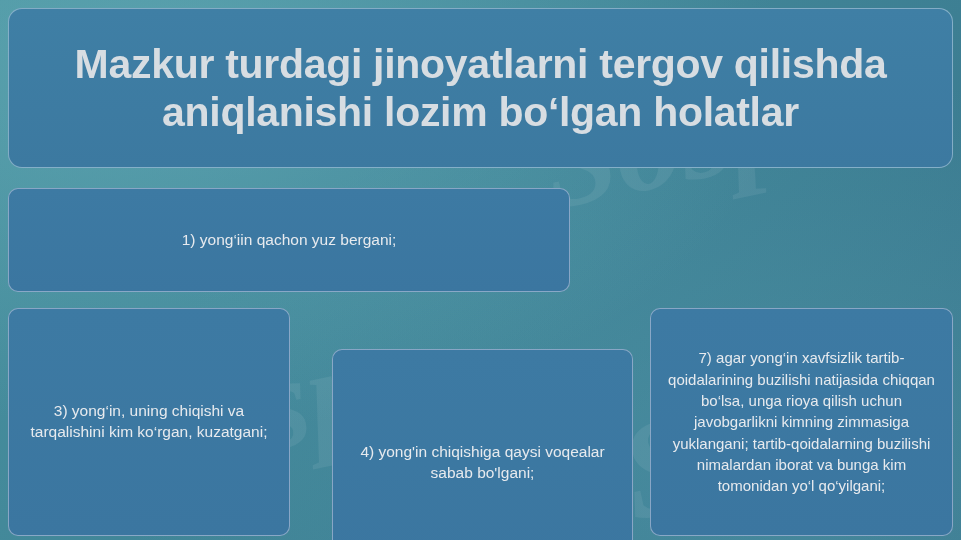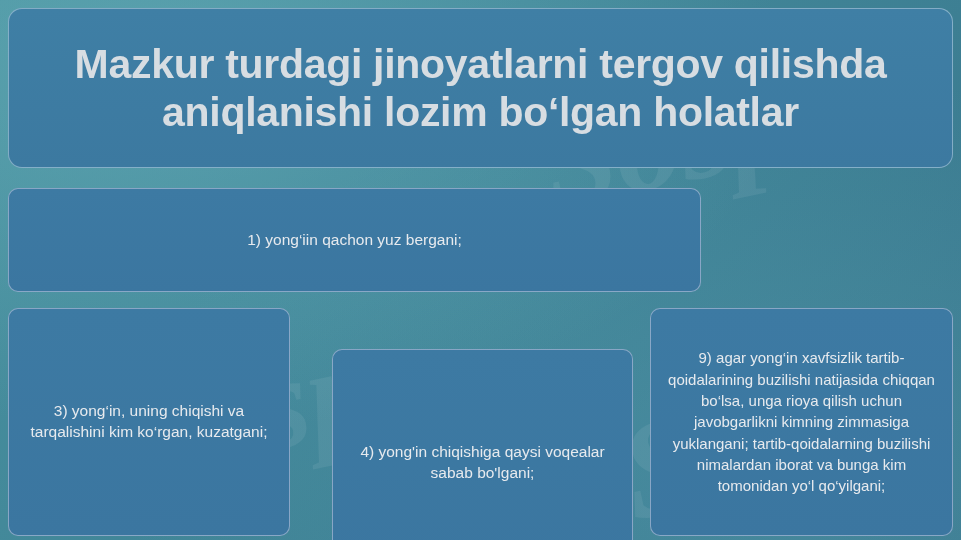--- a/index.html
+++ b/index.html
@@ -74,21 +74,21 @@
     justify-content: center;
     text-align: center;
     color: #e7eaee;
     padding: 8px 14px;
   }
   .box .txt {
     font-size: 15.5px;
     line-height: 1.35;
   }
 
-  #box1 { left: 8px;   top: 188px; width: 693px; height: 104px; }
+  #box1 { left: 8px;   top: 188px; width: 562px; height: 104px; }
   #box2 { left: 650px; top: 188px; width: 303px; height: 104px; }
   #box3 { left: 8px;   top: 308px; width: 282px; height: 228px; }
   #box4 { left: 332px; top: 308px; width: 301px; height: 228px; margin-top: 41px; }
   #box5 { left: 650px; top: 308px; width: 303px; height: 228px; }
 
   #box5 .txt { font-size: 15px; line-height: 1.42; }
 </style>
 </head>
 <body>
 
@@ -110,16 +110,16 @@
 
   <div class="box" id="box3">
     <div class="txt">3) yong‘in, uning chiqishi va tarqalishini kim ko‘rgan, kuzatgani;</div>
   </div>
 
   <div class="box" id="box4">
     <div class="txt">4) yong'in chiqishiga qaysi voqealar sabab bo'lgani;</div>
   </div>
 
   <div class="box" id="box5">
-    <div class="txt">9) agar yong‘in xavfsizlik tartib-qoidalarining buzilishi natijasida chiqqan bo‘lsa, unga rioya qilish uchun javobgarlikni kimning zimmasiga yuklangani; tartib-qoidalarning buzilishi nimalardan iborat va bunga kim tomonidan yo‘l qo‘yilgani;</div>
+    <div class="txt">7) agar yong‘in xavfsizlik tartib-qoidalarining buzilishi natijasida chiqqan bo‘lsa, unga rioya qilish uchun javobgarlikni kimning zimmasiga yuklangani; tartib-qoidalarning buzilishi nimalardan iborat va bunga kim tomonidan yo‘l qo‘yilgani;</div>
   </div>
 
 </div>
 
 </body></html>

